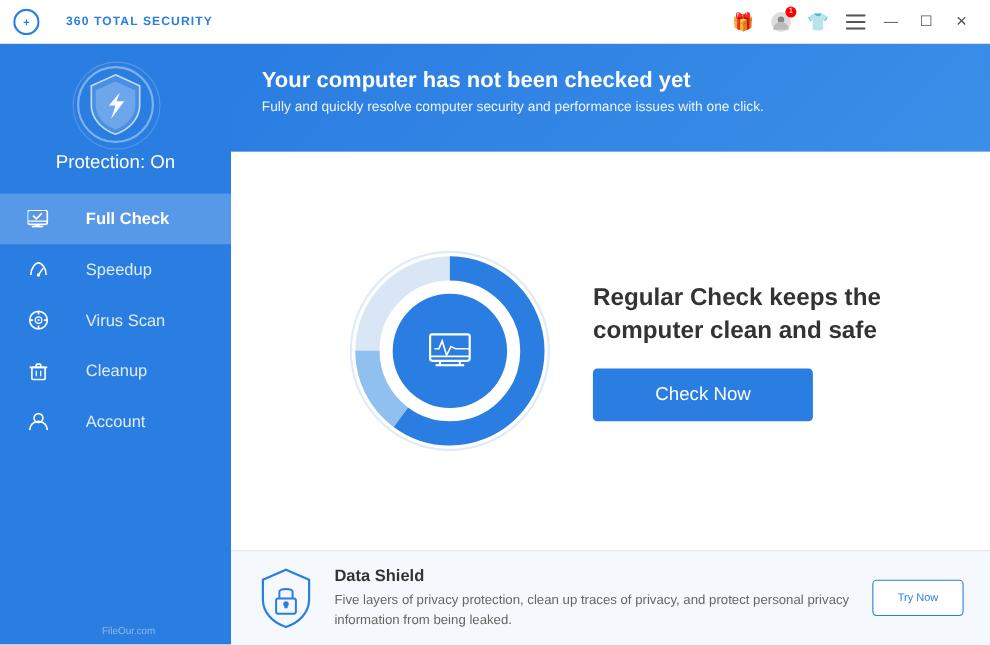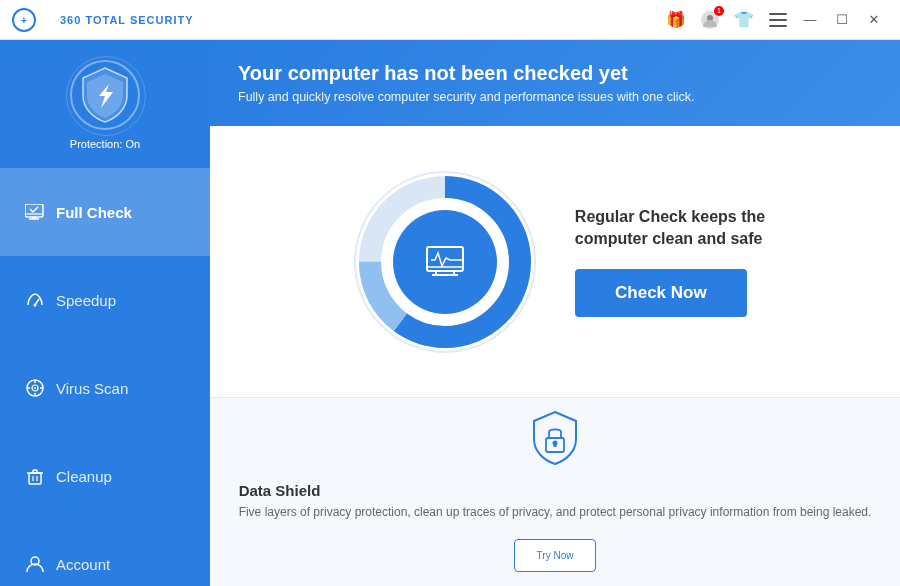--- a/index.html
+++ b/index.html
@@ -120,34 +120,34 @@
     .shield-ring::before {
       content: '';
       position: absolute;
       top: -6px; left: -6px;
       width: 78px; height: 78px;
       border: 1px solid rgba(255,255,255,0.2);
       border-radius: 50%;
     }
     .sidebar-protection-label {
       color: #fff;
-      font-size: 11px;
+      font-size: 17px;
       font-weight: 500;
     }
 
     .sidebar-nav {
       display: flex;
       flex-direction: column;
       flex: 1;
     }
     .nav-item {
       display: flex;
       align-items: center;
-      gap: 10px;
-      padding: 33px 24px;
+      gap: 32px;
+      padding: 12px 24px;
       color: rgba(255,255,255,0.85);
       font-size: 15px;
       cursor: pointer;
       transition: background 0.15s;
     }
     .nav-item.active {
       background: rgba(255,255,255,0.22);
       color: #fff;
       font-weight: 600;
     }
@@ -165,21 +165,21 @@
       flex: 1;
       display: flex;
       flex-direction: column;
       background: #f5f8fc;
       overflow: hidden;
     }
 
     
     .top-banner {
       background: linear-gradient(135deg, #2a7de1 0%, #3b8fe8 100%);
-      padding: 22px 32px 22px 28px;
+      padding: 22px 32px 34px 28px;
       display: flex;
       align-items: flex-start;
       gap: 20px;
     }
     .banner-text { color: #fff; }
     .banner-title {
       font-size: 20px;
       font-weight: 600;
       margin-bottom: 5px;
     }
@@ -211,47 +211,46 @@
       width: 200px;
       height: 200px;
     }
 
     .check-info {
       display: flex;
       flex-direction: column;
       gap: 20px;
     }
     .check-title {
-      font-size: 16px;
+      font-size: 22px;
       font-weight: 600;
       color: #333;
       line-height: 1.35;
     }
     .check-now-btn {
       background: #2a7de1;
       color: #fff;
       border: none;
       border-radius: 4px;
       padding: 14px 40px;
       font-size: 17px;
-      font-weight: 700;
+      font-weight: 400;
       cursor: pointer;
-      width: 172px;
+      width: 200px;
       text-align: center;
     }
 
     
     .bottom-banner {
       background: #f5f8fc;
       border-top: 1px solid #e0e8f0;
       padding: 14px 24px;
       display: flex;
       align-items: center;
       gap: 18px;
-      flex-direction: column;
     }
     .shield-icon-bottom {
       width: 52px;
       height: 52px;
       flex-shrink: 0;
       display: flex;
       align-items: center;
       justify-content: center;
     }
     .bottom-text { flex: 1; }

